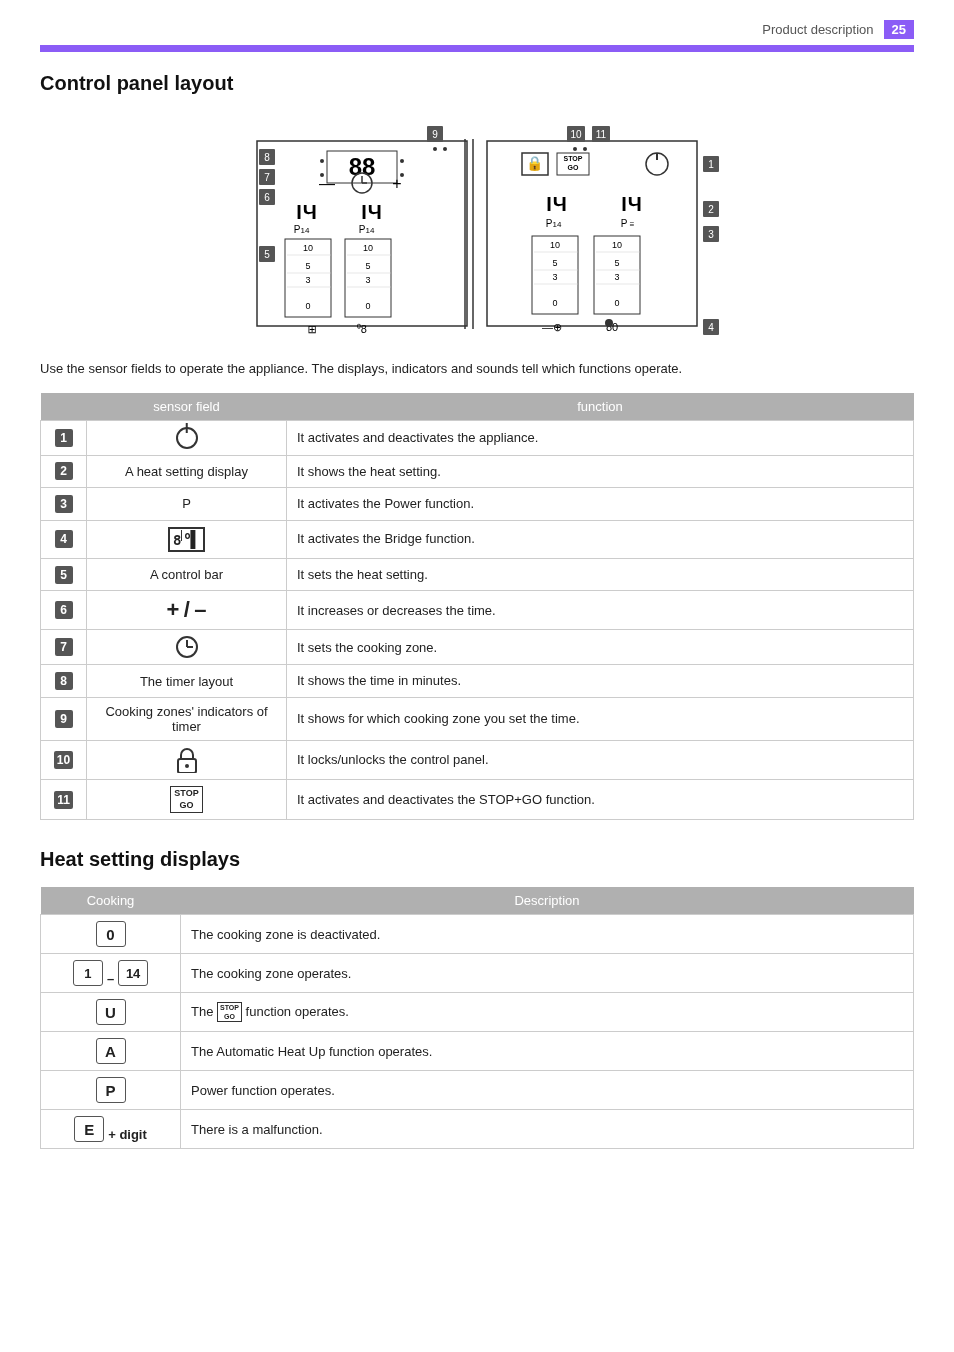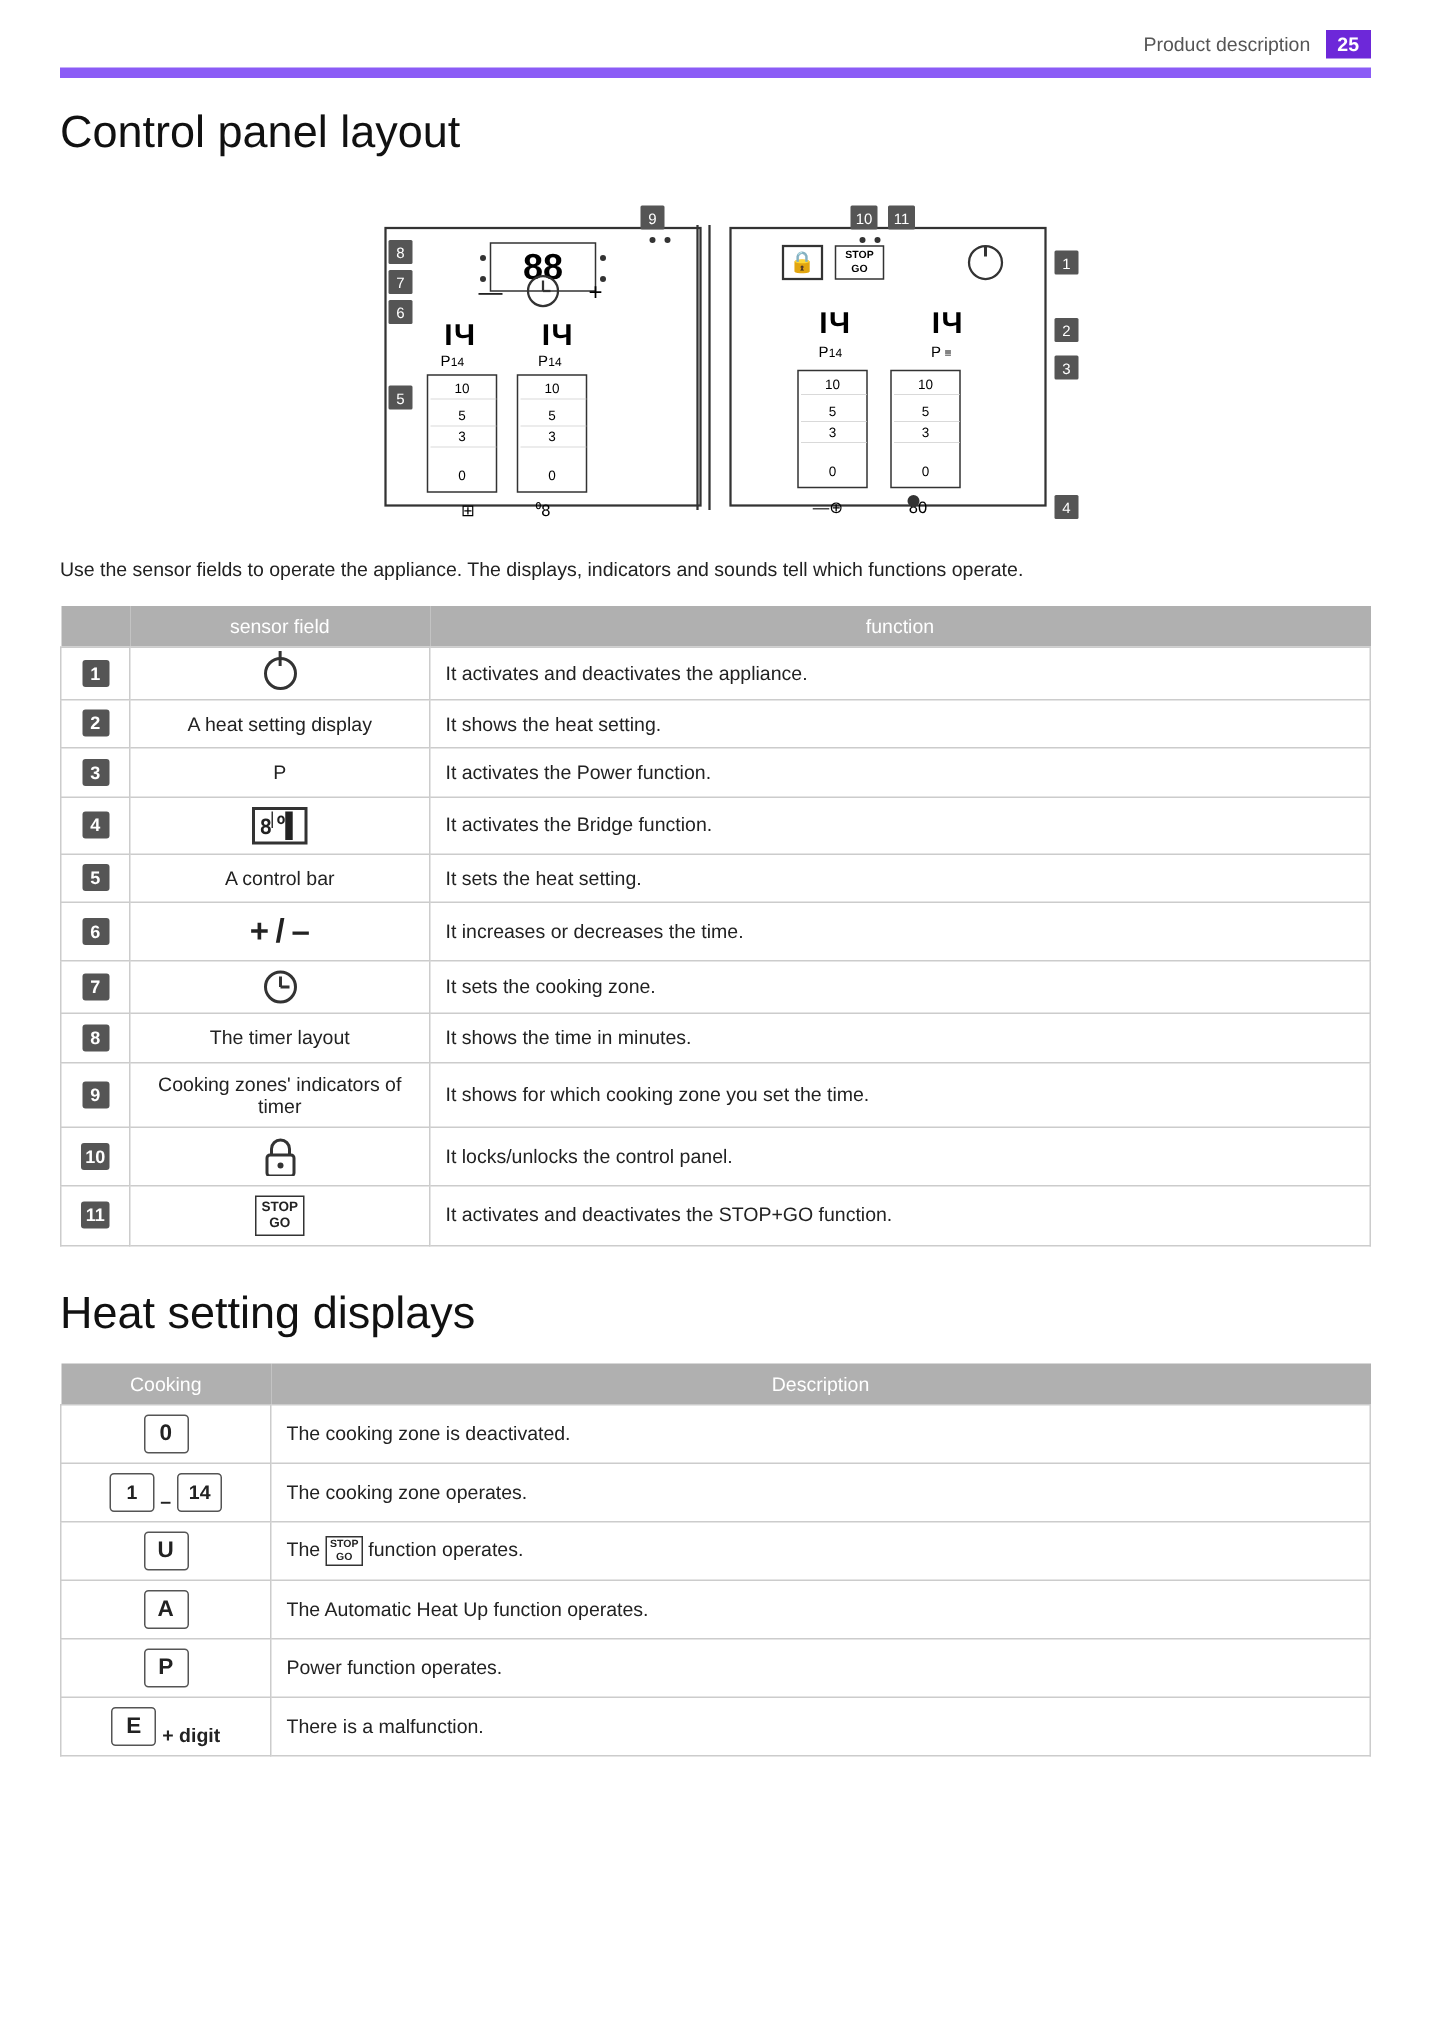--- a/index.html
+++ b/index.html
@@ -21,31 +21,31 @@
       border-bottom: 7px solid #8b5cf6;
       padding-bottom: 6px;
       margin-bottom: 20px;
     }
     .page-header-text {
       font-size: 13px;
       color: #555;
       margin-right: 10px;
     }
     .page-number-badge {
-      background: #6d28d9;
+      background: #8b5cf6;
       color: #fff;
       padding: 2px 8px;
       font-size: 13px;
       font-weight: bold;
     }
 
     
     .section-title {
-      font-size: 30px;
-      font-weight: normal;
+      font-size: 20px;
+      font-weight: bold;
       margin-bottom: 16px;
       color: #111;
     }
 
     
     .diagram-container {
       display: flex;
       justify-content: center;
       margin-bottom: 18px;
     }

